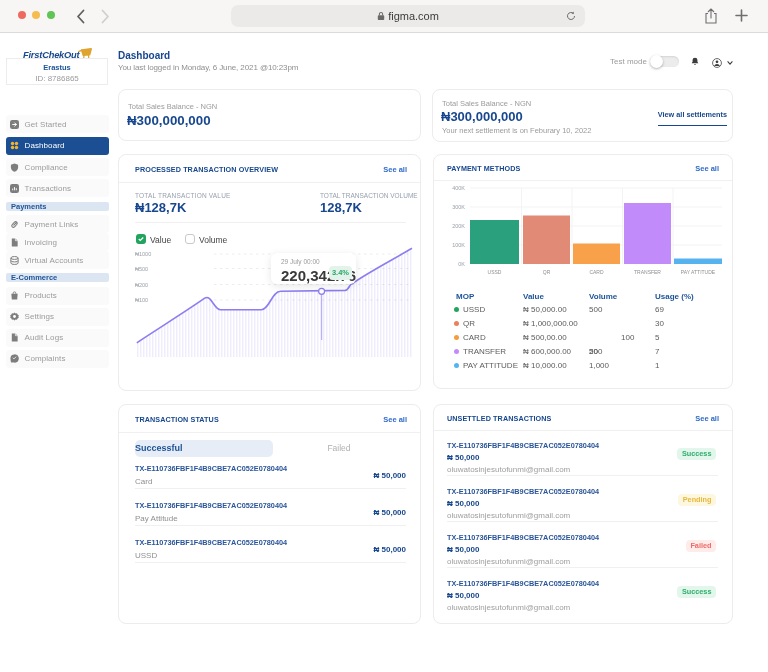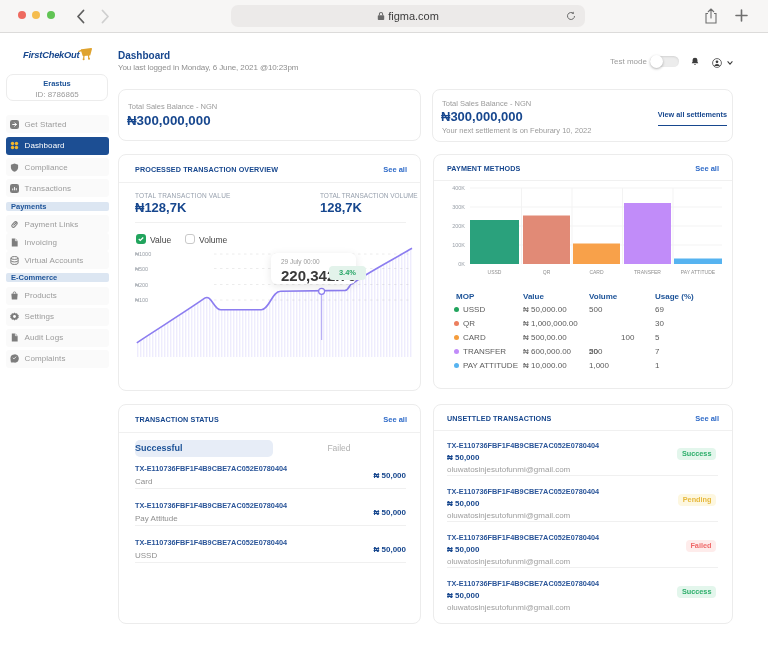--- a/index.html
+++ b/index.html
@@ -79,21 +79,21 @@
         <circle cx="13" cy="13" r="11.5" fill="none" stroke="#3c3c3c" stroke-width="2"></circle>
         <circle cx="13" cy="10" r="3.5" fill="#3c3c3c"></circle>
         <path d="M5.5 20.5 a8 8 0 0 1 15 0" fill="#3c3c3c"></path>
       </svg>
     <svg class="abs" style="left:727px;top:28px;" width="6" height="4" viewBox="0 0 7 5">
         <path d="M0.5 0.5 L3.5 4 L6.5 0.5" fill="none" stroke="#3c3c3c" stroke-width="1.3"></path>
       </svg>
   </div>
 
   <div id="sidebar">
-    <div class="abs" style="left:6px;top:74px;width:102px;height:27px;background:#fff;border:1px solid #ececec;border-radius:7px;text-align:center;">
+    <div class="abs" style="left:6px;top:58px;width:102px;height:27px;background:#fff;border:1px solid #ececec;border-radius:0;text-align:center;">
       <div style="margin-top:3.5px;font-size:7.5px;font-weight:bold;color:#1d5398;">Erastus</div>
       <div style="margin-top:2px;font-size:8px;color:#9b9b9b;">ID: 8786865</div>
     </div>
     <div class="srow" style="top:115px;">
         <svg class="ic" viewBox="0 0 10 10">
           <rect x="0" y="0" width="10" height="10" rx="2.5" fill="#7d7d7d"></rect>
           <path d="M3 5 h4 M5.2 3.2 L7 5 L5.2 6.8" stroke="#fff" stroke-width="1.1" fill="none" stroke-linecap="round"></path>
         </svg>
         <span class="lbl">Get Started</span>
       </div>
@@ -222,21 +222,21 @@
         </g>
         <path id="areapath" d="M17.8 97.8 C 40 83, 66 67, 85.7 53.2 C 92 48.8, 95 64.8, 101.6 64.8 L 142.4 64.8 C 150 64.8, 153 46.3, 161.7 46.3 L 226.2 45.4 C 230 45, 230.5 39, 232.7 39 C 248 28, 275 14, 293 3.3 L 293 112 L 17.8 112 Z" fill="url(#stripes)"></path>
         <path d="M17.8 97.8 C 40 83, 66 67, 85.7 53.2 C 92 48.8, 95 64.8, 101.6 64.8 L 142.4 64.8 C 150 64.8, 153 46.3, 161.7 46.3 L 226.2 45.4 C 230 45, 230.5 39, 232.7 39 C 248 28, 275 14, 293 3.3" fill="none" stroke="#8c7df0" stroke-width="1.6"></path>
         <line x1="202.6" y1="49" x2="202.6" y2="95" stroke="#b9b0f5" stroke-width="1.2"></line>
         <circle cx="202.6" cy="46.3" r="3" fill="#fff" stroke="#8c7df0" stroke-width="1.2"></circle>
       </svg>
     </div>
     <div class="abs" style="left:152px;top:98px;width:85px;height:31px;background:#fff;border-radius:6px;box-shadow:0 2px 8px rgba(0,0,0,.10);">
       <div class="abs" style="left:10px;top:5px;font-size:6.5px;color:#9a9a9a;">29 July 00:00</div>
       <div class="abs" style="left:10px;top:14px;font-size:15px;font-weight:bold;color:#3a3a3a;">220,342.76</div>
-      <div class="abs" style="left:58px;top:13px;width:37px;height:14px;background:#e3f3eb;border-radius:4px;text-align:center;line-height:14px;font-size:7.5px;font-weight:bold;color:#27a566;">3.4%</div>
+      <div class="abs" style="left:58px;top:13px;width:23px;height:14px;background:#e3f3eb;border-radius:4px;text-align:center;line-height:14px;font-size:7.5px;font-weight:bold;color:#27a566;">3.4%</div>
     </div>
   </div>
 
   <div class="card" id="pmcard" style="left:433px;top:154px;width:300px;height:235px;">
     <div class="cardhdr" style="height:26px;">
         <span class="t" style="left:13px;top:9px;">PAYMENT METHODS</span>
         <span class="see" style="top:9px;">See all</span>
       </div>
     <div class="abs" style="left:0;top:28px;width:300px;height:120px;">
       <svg width="300" height="120" viewBox="0 0 300 120">

